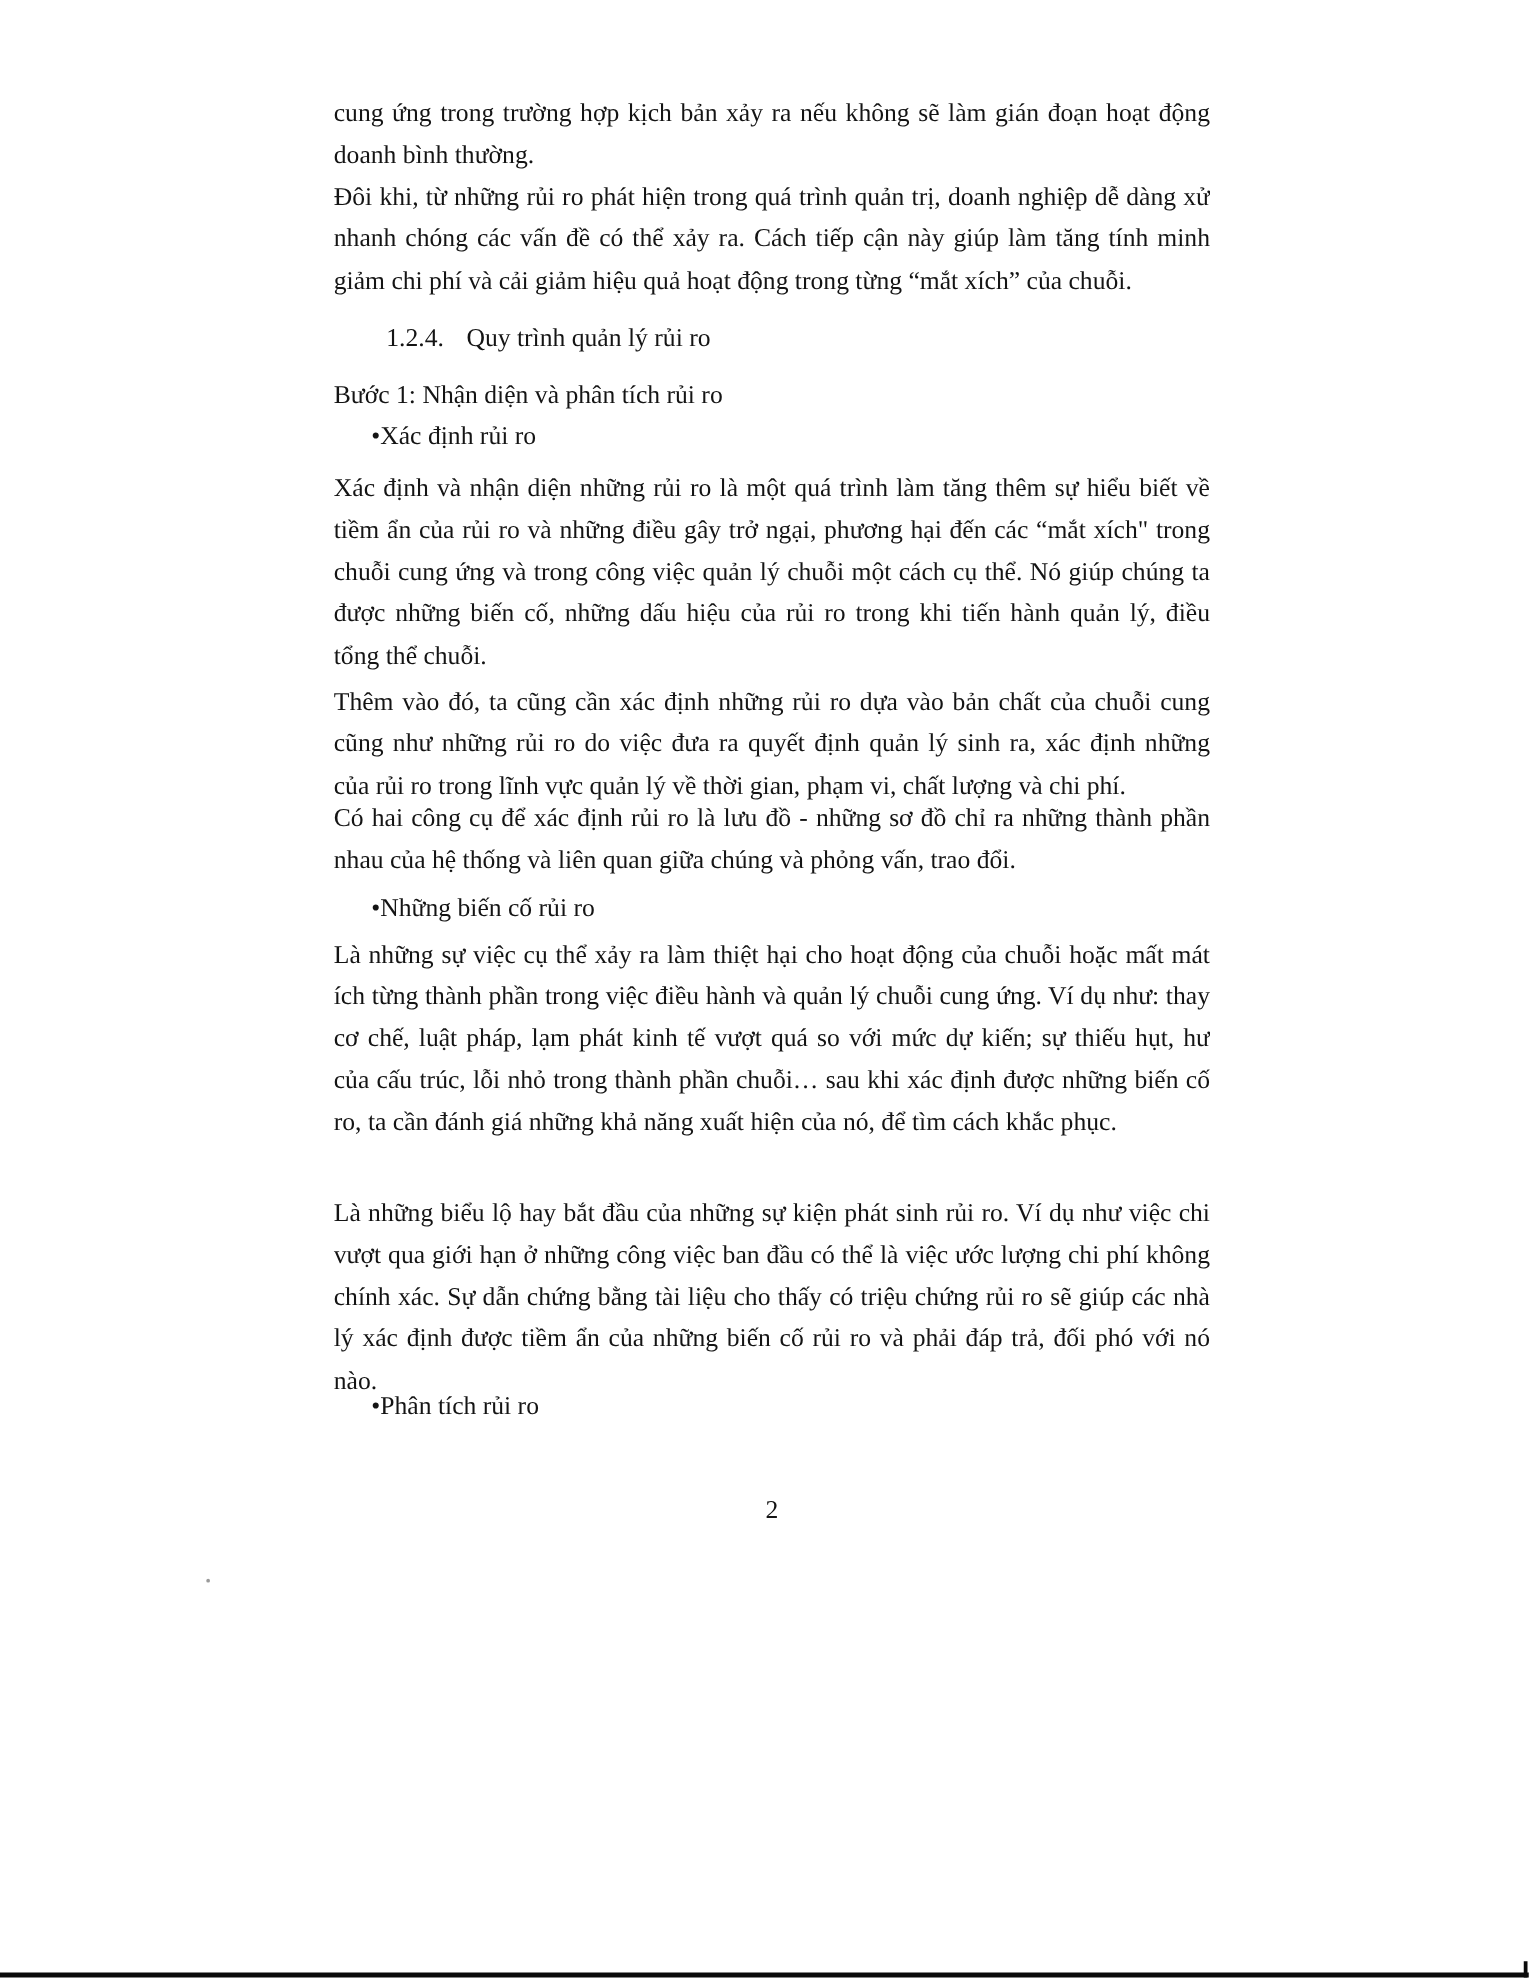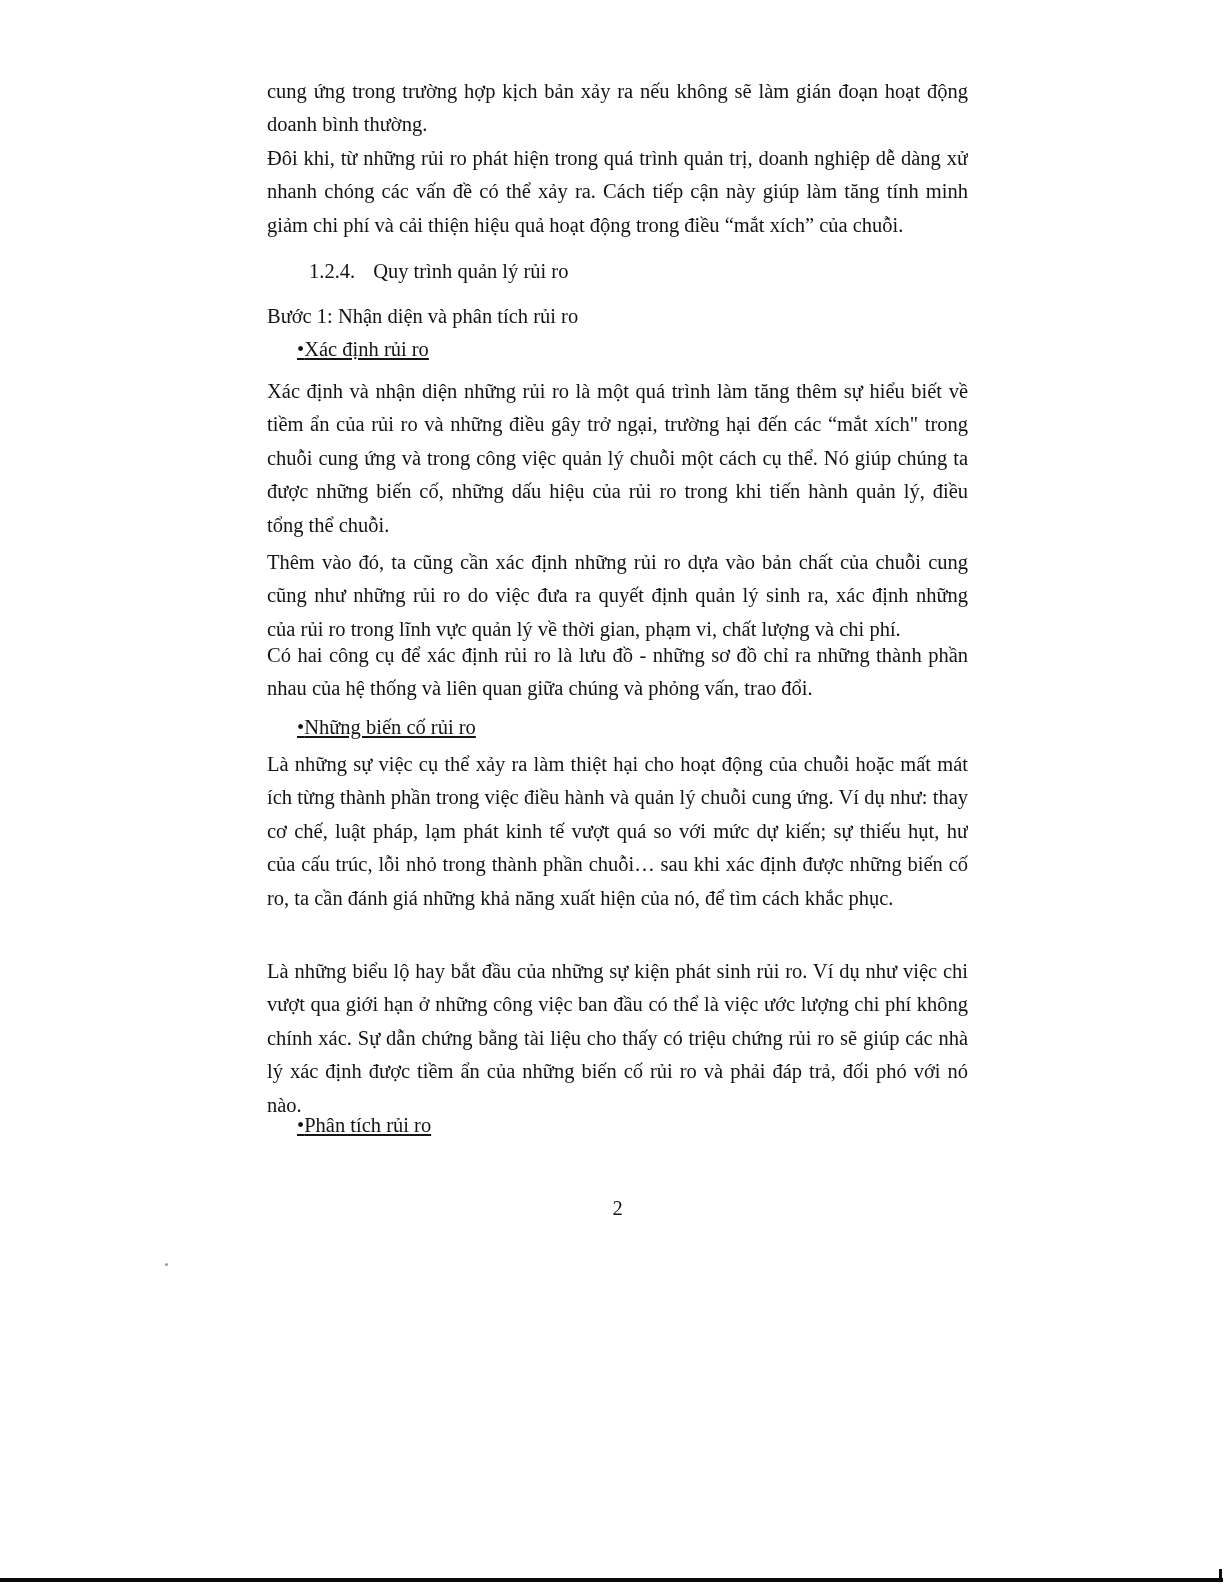--- a/index.html
+++ b/index.html
@@ -27,21 +27,21 @@
   .just {
     text-align: justify;
     text-align-last: justify;
   }
   .plain { text-align: left; }
   .heading-line {
     padding-left: 42px;
   }
   .heading-num { margin-right: 18px; }
   .subheading-line { }
-  .bullet-line { padding-left: 30px; text-decoration: underline; }
+  .bullet-line { padding-left: 30px; }
   .bullet-marker { }
   .pagenum-line { text-align: center; }
   .artifact-dot {
     position: absolute;
     left: 165px;
     top: 1263px;
     width: 3px;
     height: 3px;
     background: #9a9a9a;
     border-radius: 50%;
@@ -69,42 +69,42 @@
 <div class="page">
 
   <div class="col" style="top:75px">
     <div class="line just">cung ứng trong trường hợp kịch bản xảy ra nếu không sẽ làm gián đoạn hoạt động kinh</div>
     <div class="line plain">doanh bình thường.</div>
   </div>
 
   <div class="col" style="top:142px">
     <div class="line just">Đôi khi, từ những rủi ro phát hiện trong quá trình quản trị, doanh nghiệp dễ dàng xử lý</div>
     <div class="line just">nhanh chóng các vấn đề có thể xảy ra. Cách tiếp cận này giúp làm tăng tính minh bạch,</div>
-    <div class="line plain">giảm chi phí và cải thiện hiệu quả hoạt động trong điều “mắt xích” của chuỗi.</div>
+    <div class="line plain">giảm chi phí và cải giảm hiệu quả hoạt động trong từng “mắt xích” của chuỗi.</div>
   </div>
 
   <div class="col" style="top:255px">
     <div class="line plain heading-line">
       <span class="heading-num">1.2.4.</span><span>Quy trình quản lý rủi ro</span>
     </div>
   </div>
 
   <div class="col" style="top:300px">
     <div class="line plain subheading-line">Bước 1: Nhận diện và phân tích rủi ro</div>
   </div>
 
   <div class="col" style="top:333px">
     <div class="line plain bullet-line">
       <span class="bullet-marker">•</span><span>Xác định rủi ro</span>
     </div>
   </div>
 
   <div class="col" style="top:375px">
     <div class="line just">Xác định và nhận diện những rủi ro là một quá trình làm tăng thêm sự hiểu biết về những</div>
-    <div class="line just">tiềm ẩn của rủi ro và những điều gây trở ngại, trường hại đến các “mắt xích" trong</div>
+    <div class="line just">tiềm ẩn của rủi ro và những điều gây trở ngại, phương hại đến các “mắt xích" trong</div>
     <div class="line just">chuỗi cung ứng và trong công việc quản lý chuỗi một cách cụ thể. Nó giúp chúng ta thấy</div>
     <div class="line just">được những biến cố, những dấu hiệu của rủi ro trong khi tiến hành quản lý, điều hành</div>
     <div class="line plain">tổng thể chuỗi.</div>
   </div>
 
   <div class="col" style="top:546px">
     <div class="line just">Thêm vào đó, ta cũng cần xác định những rủi ro dựa vào bản chất của chuỗi cung ứng</div>
     <div class="line just">cũng như những rủi ro do việc đưa ra quyết định quản lý sinh ra, xác định những tiềm ẩn</div>
     <div class="line plain">của rủi ro trong lĩnh vực quản lý về thời gian, phạm vi, chất lượng và chi phí.</div>
   </div>

